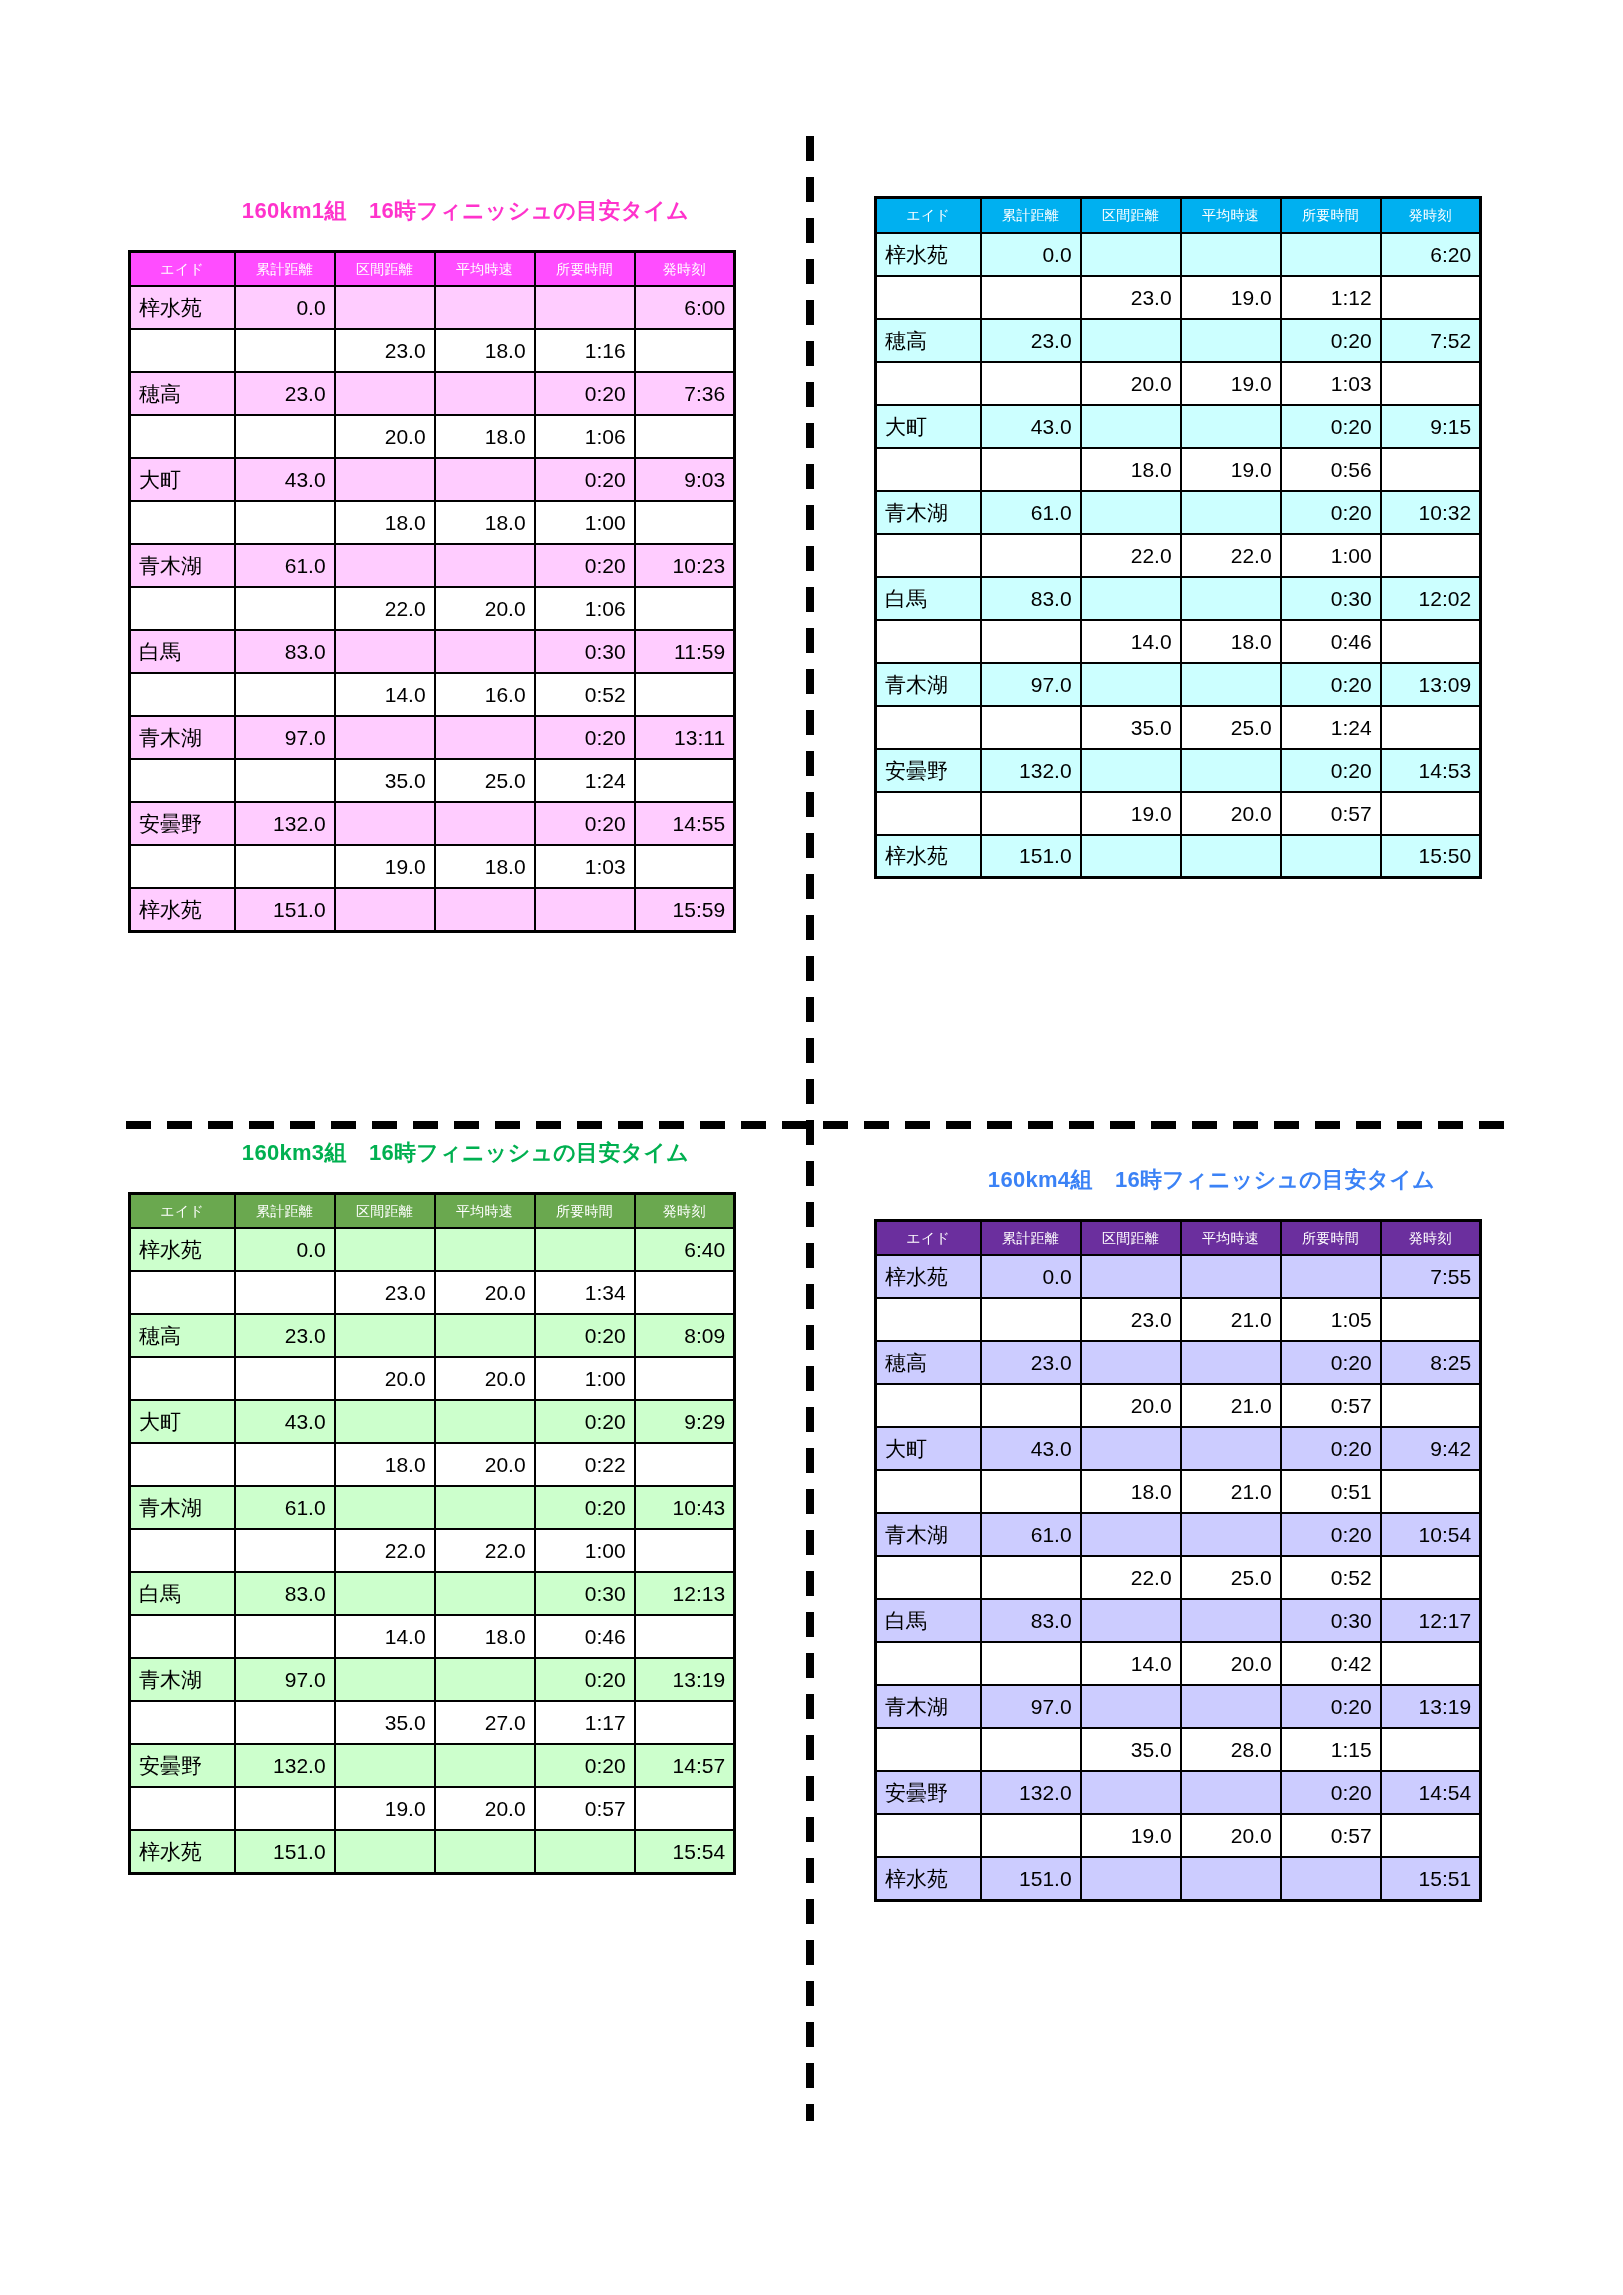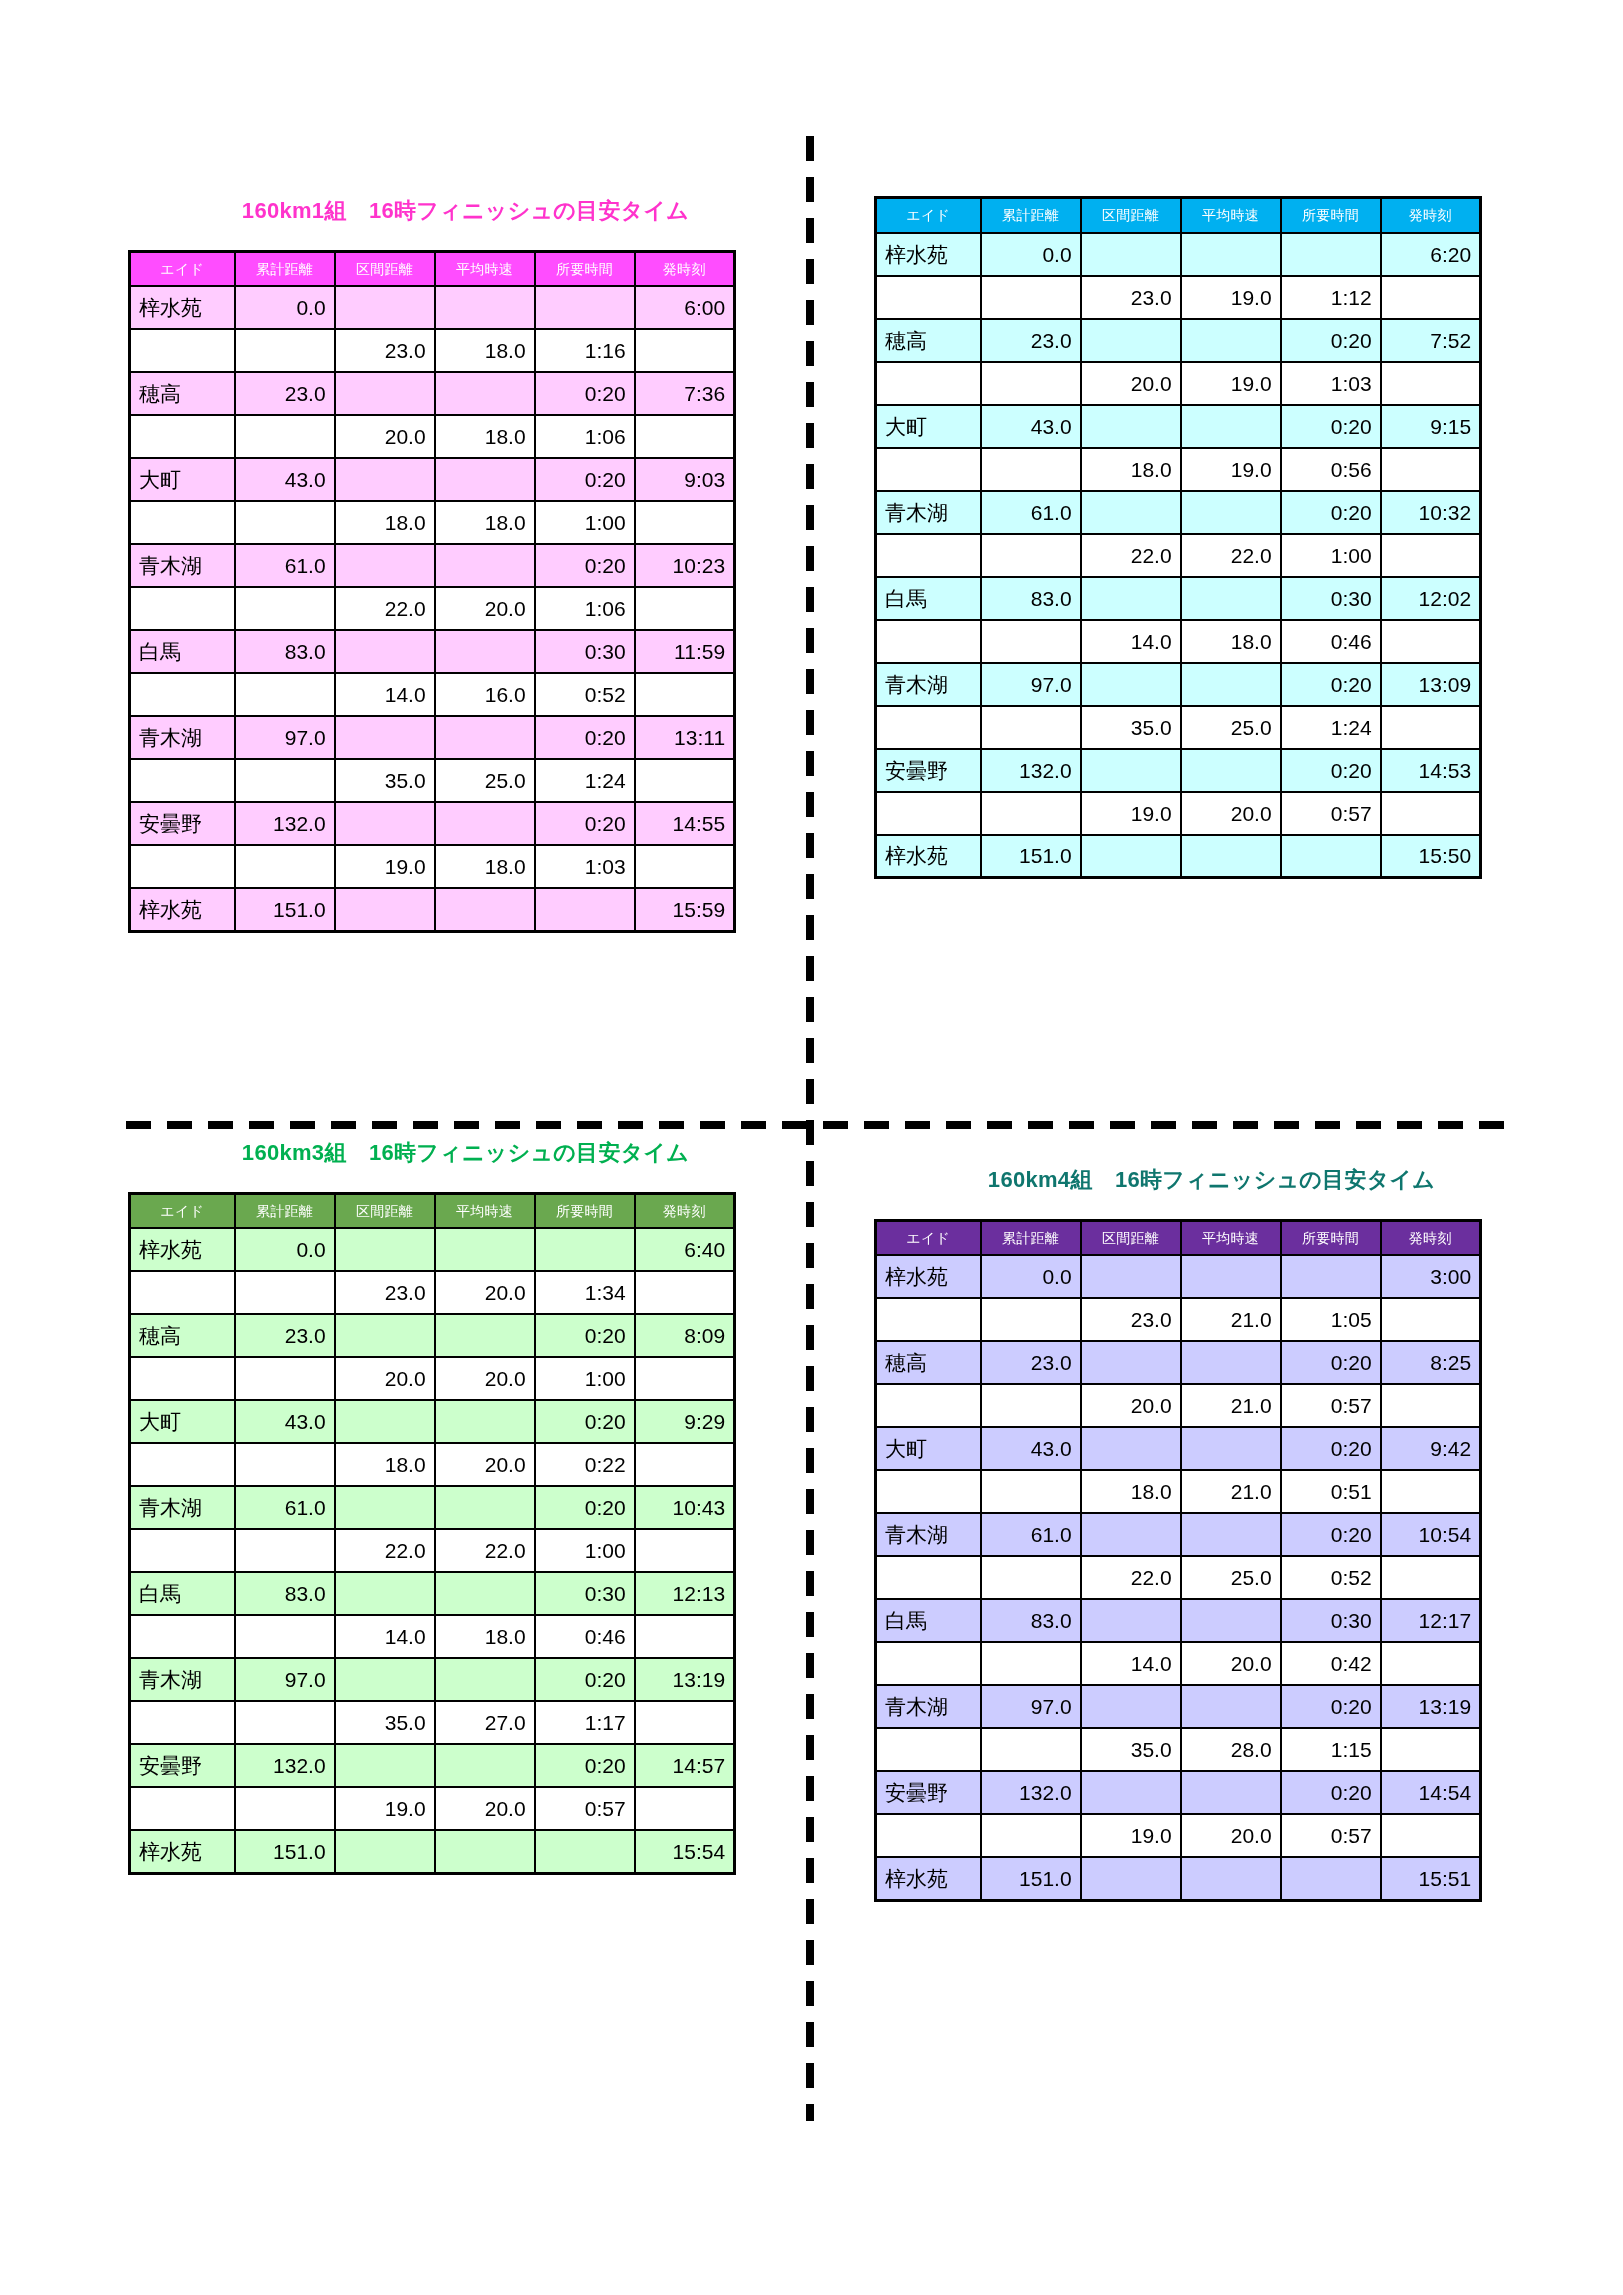--- a/index.html
+++ b/index.html
@@ -107,21 +107,21 @@
   .pal-magenta tr.row-aid td{ background: #ffccff; }
 
   .pal-cyan .panel-title { color: #00b0f0; }
   .pal-cyan th           { background: #00b0f0; }
   .pal-cyan tr.row-aid td{ background: #ccffff; }
 
   .pal-green .panel-title { color: #00b050; }
   .pal-green th           { background: #6aa84f; }
   .pal-green tr.row-aid td{ background: #ccffcc; }
 
-  .pal-purple .panel-title { color: #0f766e; }
+  .pal-purple .panel-title { color: #3b82f6; }
   .pal-purple th           { background: #6b2f9e; }
   .pal-purple tr.row-aid td{ background: #ccccff; }
 </style>
 </head>
 <body>
 
 <div id="cut-vertical"></div>
 <div id="cut-horizontal"></div>
 
 <div class="panel pal-magenta" id="panel-0">
@@ -582,21 +582,21 @@
       <th>発時刻</th>
     </tr>
       </thead>
     <tbody>
         <tr class="row-aid">
           <td class="aid-name">梓水苑</td>
           <td class="num">0.0</td>
           <td class="num"></td>
           <td class="num"></td>
           <td class="num"></td>
-          <td class="num">3:00</td>
+          <td class="num">7:55</td>
         </tr>
         <tr class="row-leg">
           <td class="aid-name"></td>
           <td class="num"></td>
           <td class="num">23.0</td>
           <td class="num">21.0</td>
           <td class="num">1:05</td>
           <td class="num"></td>
         </tr>
         <tr class="row-aid">

